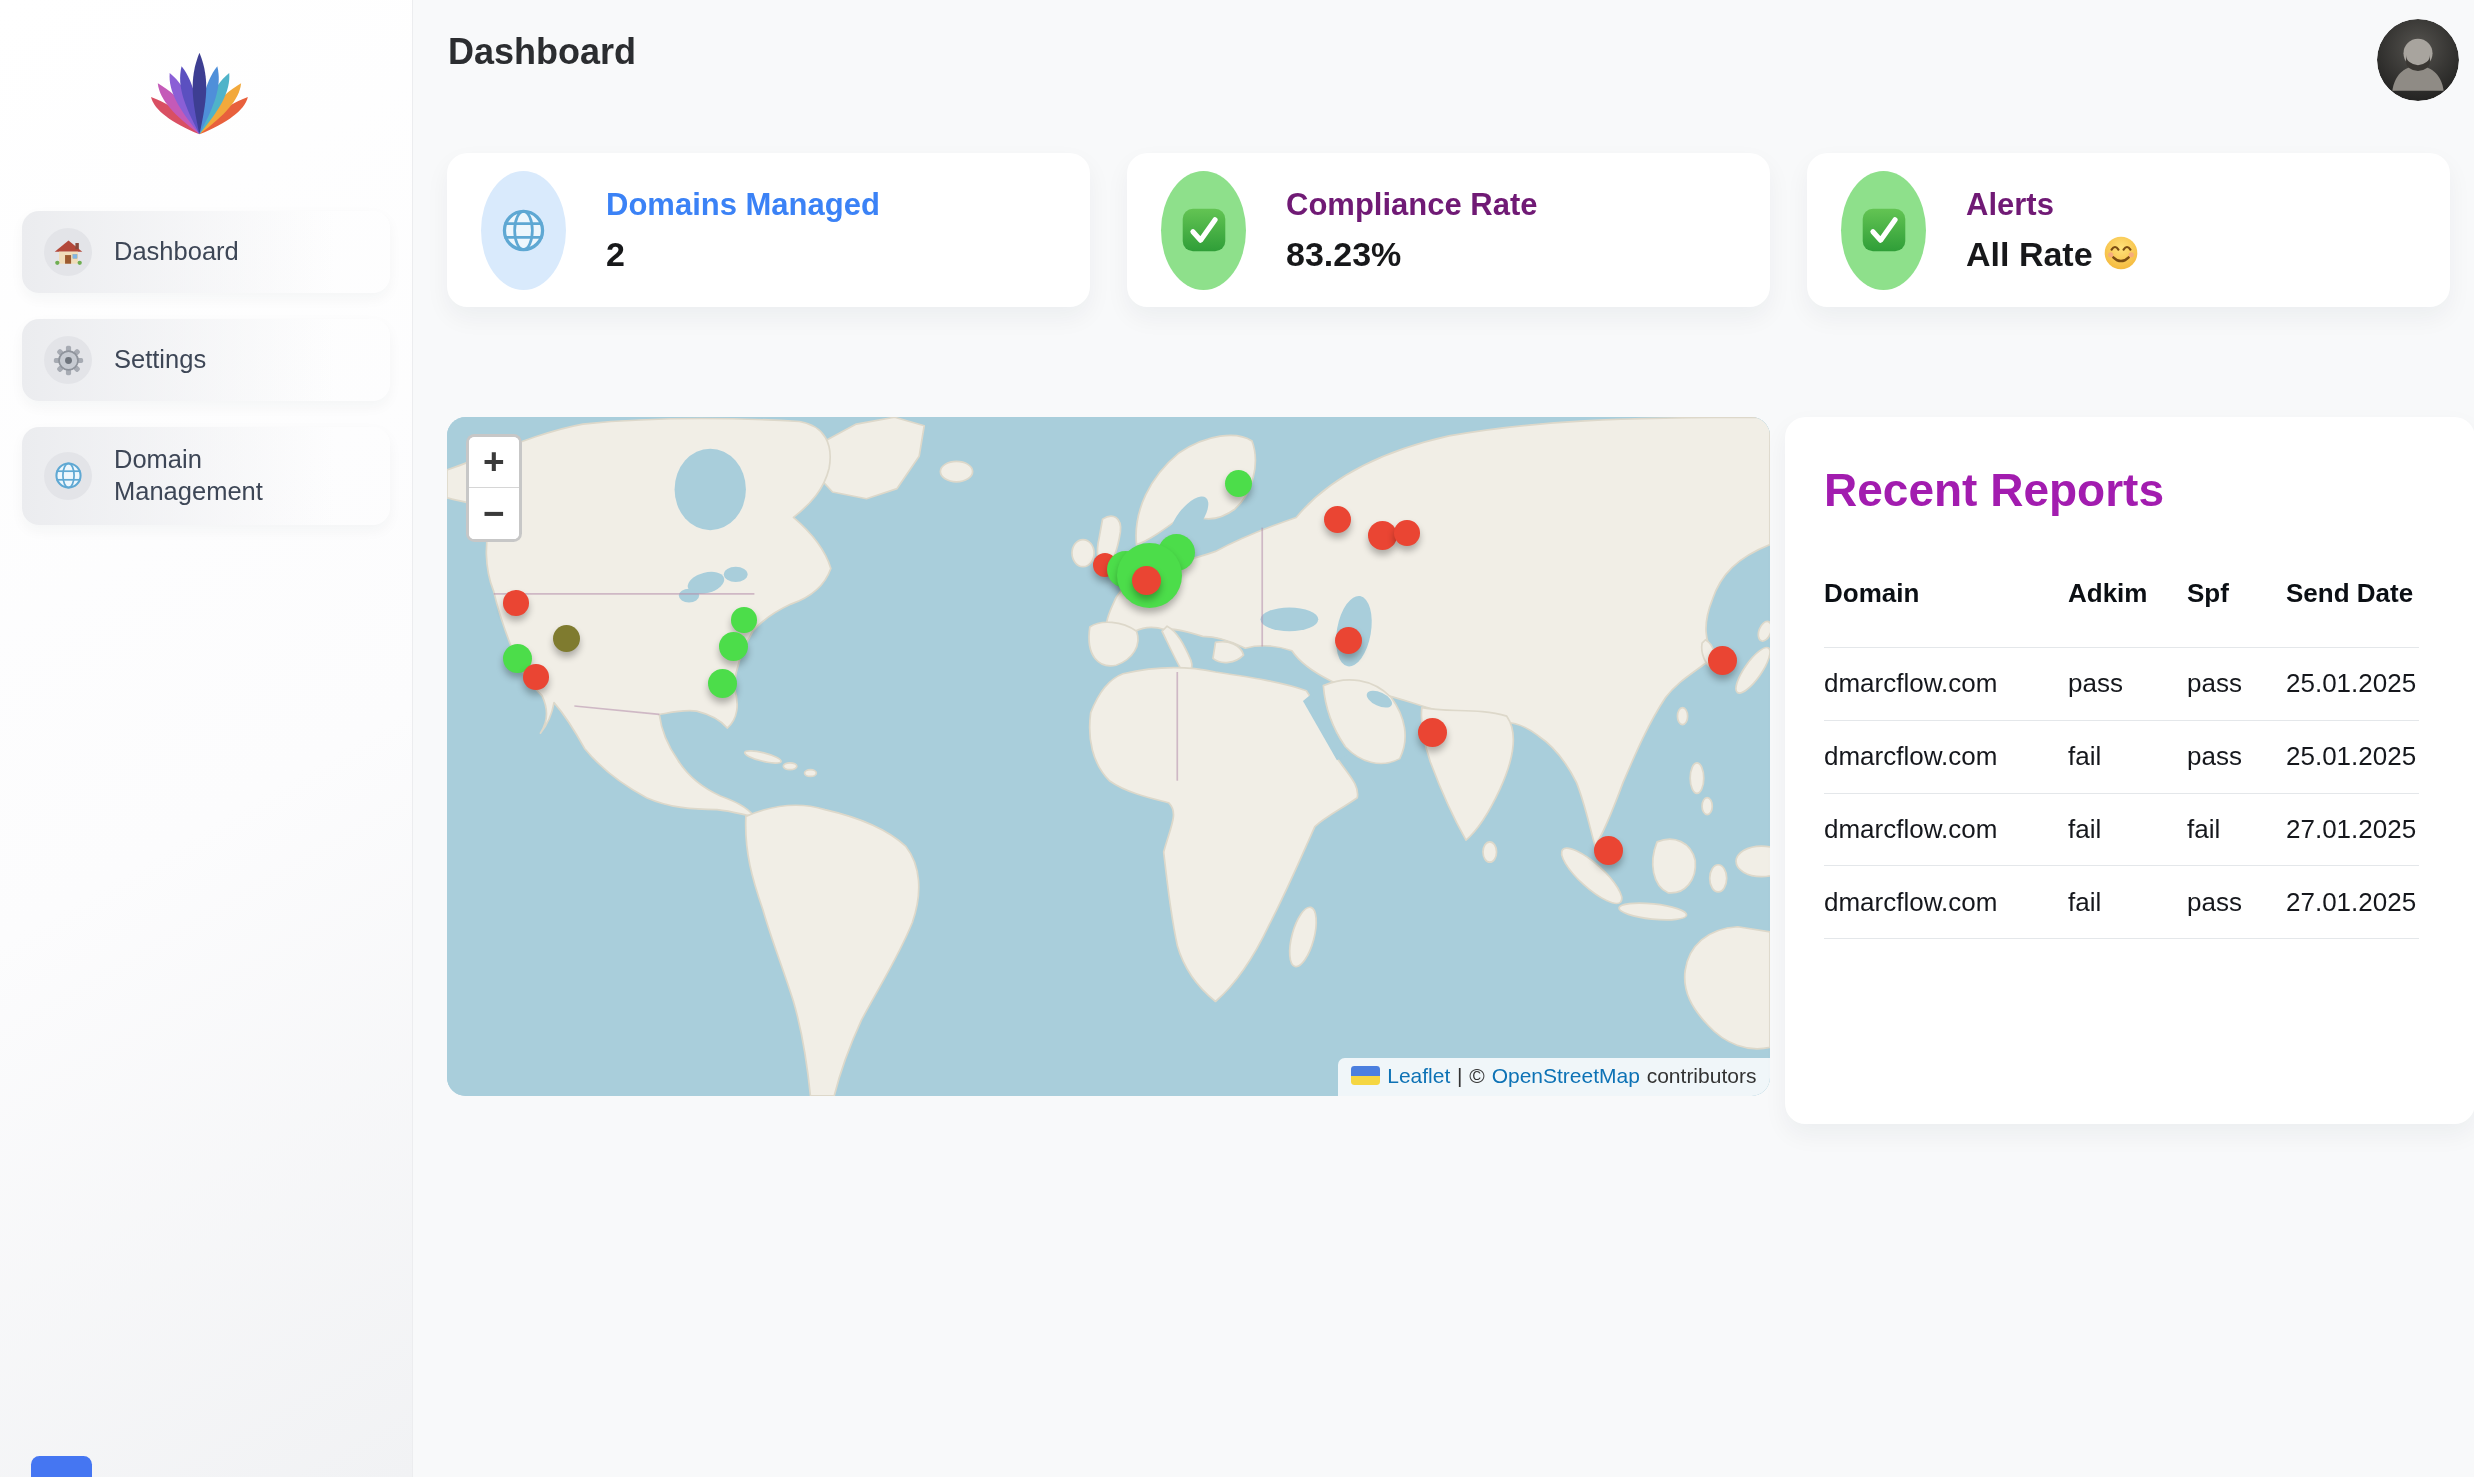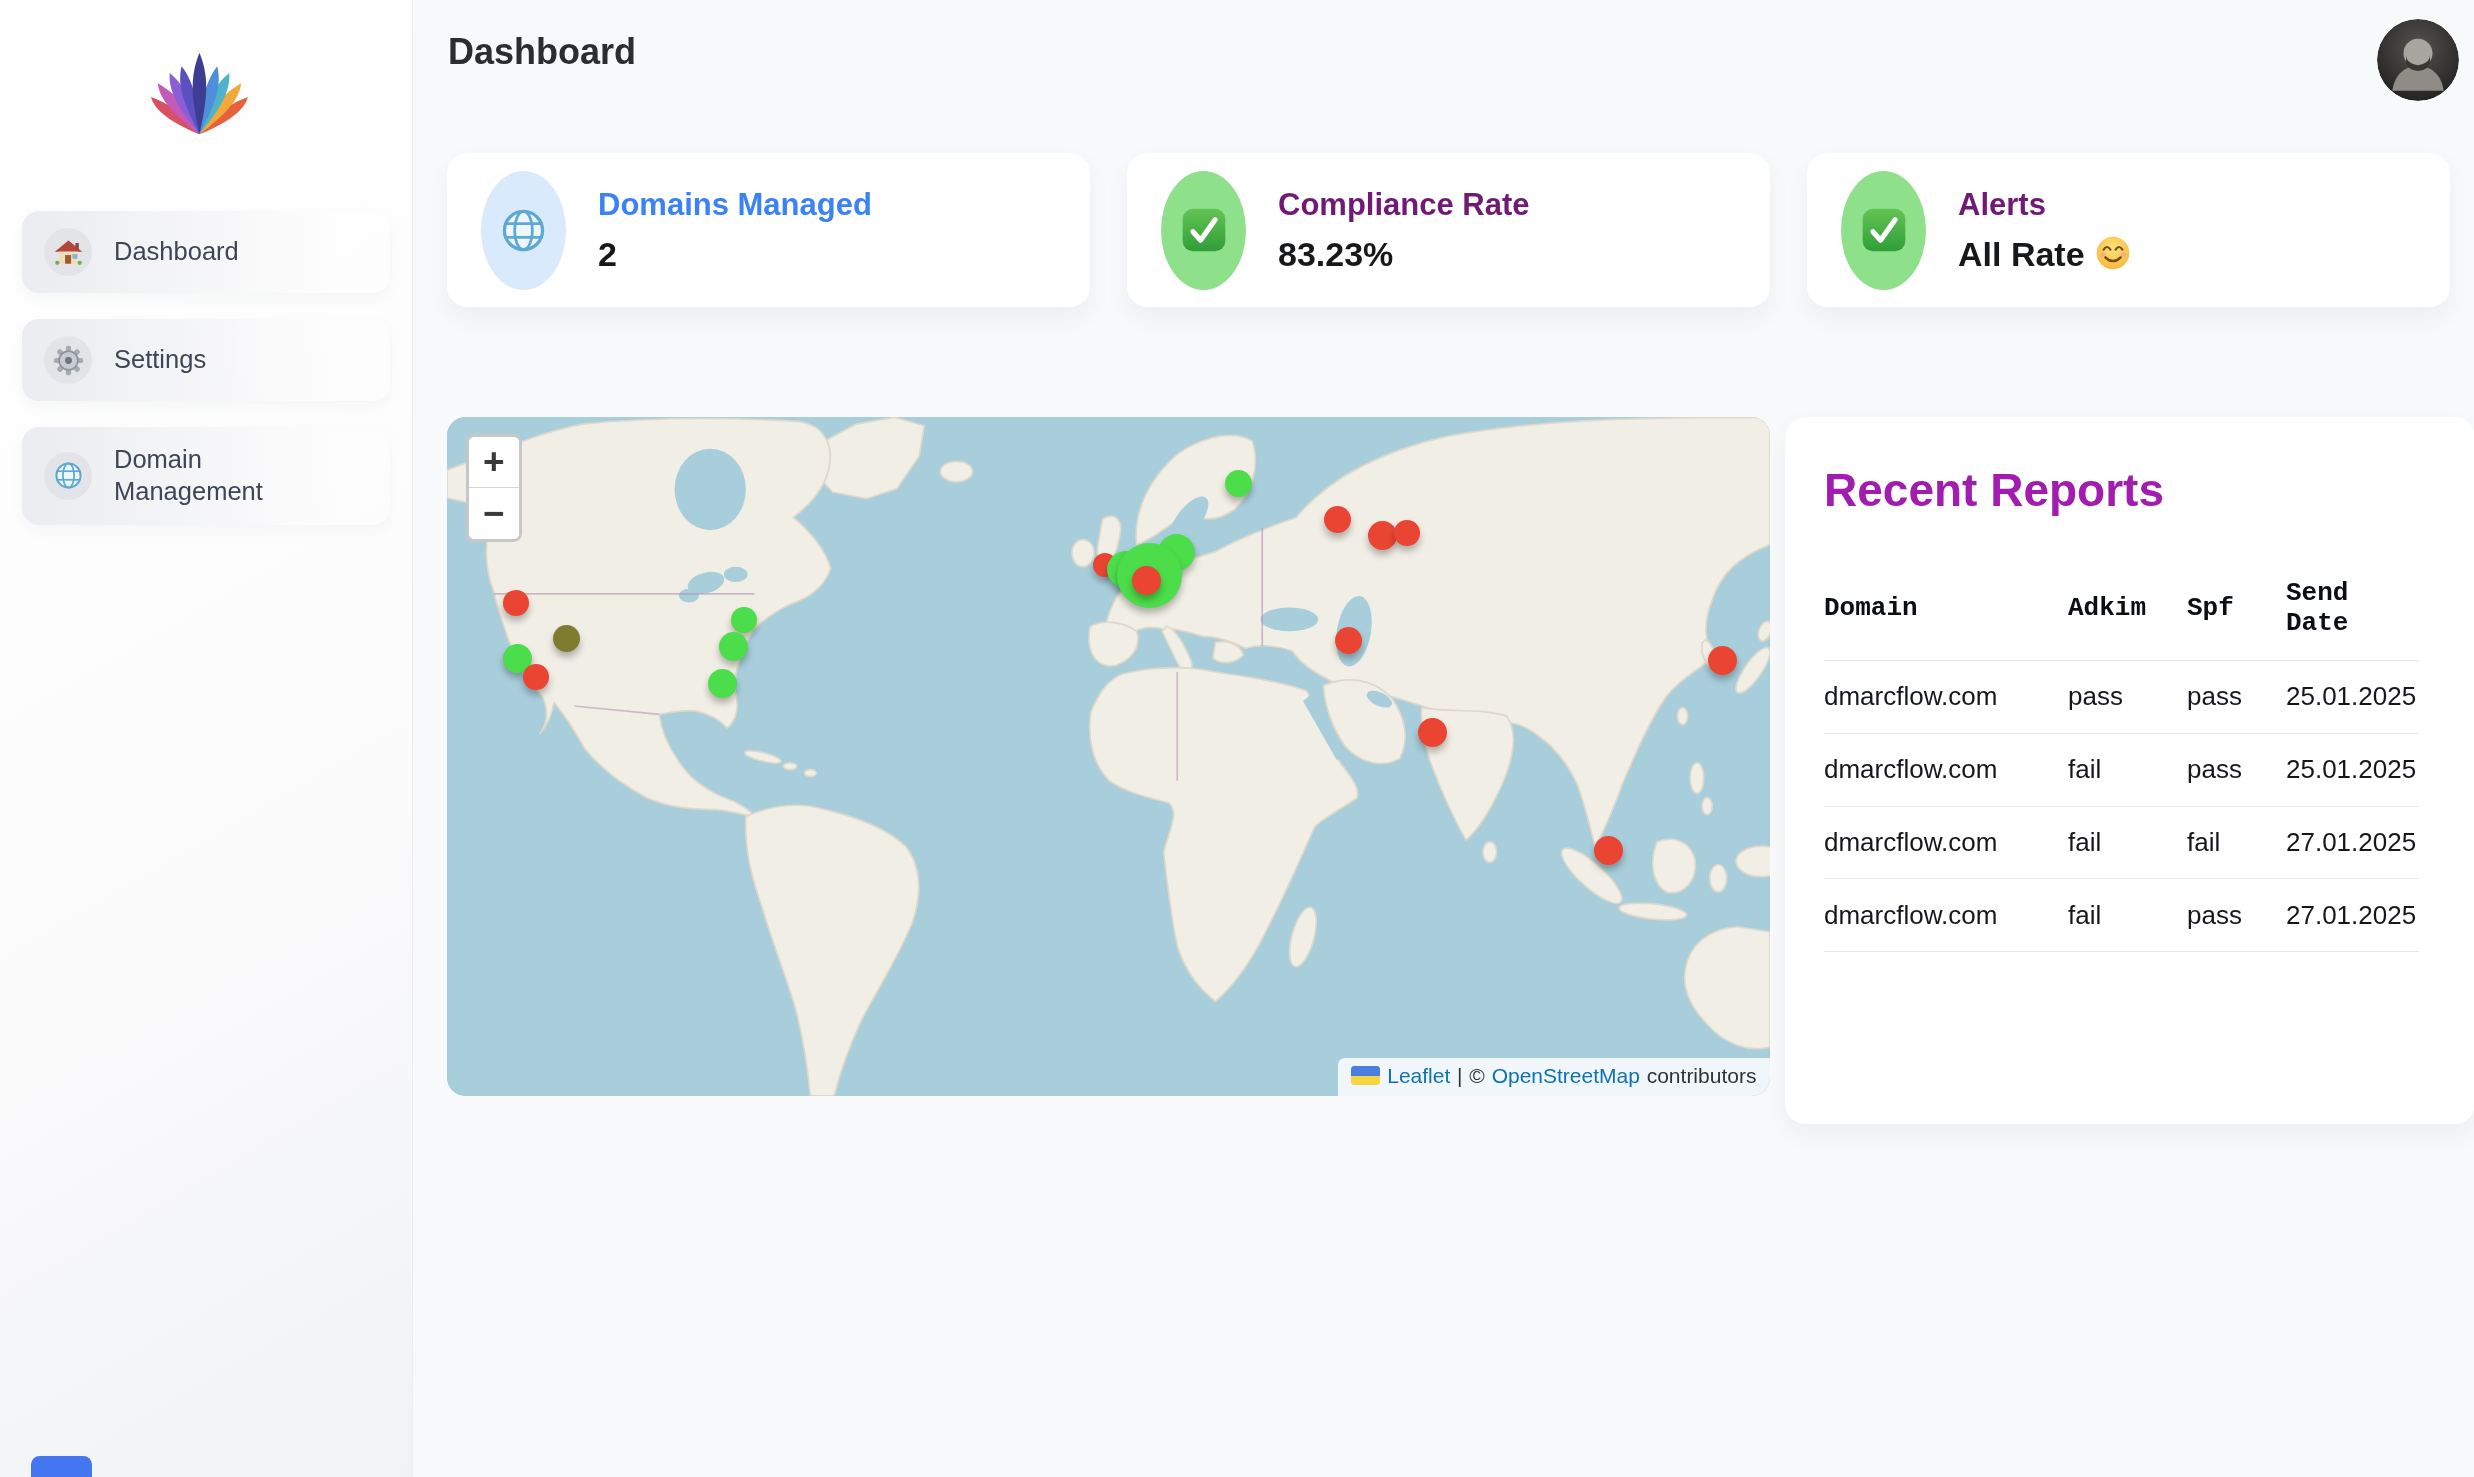--- a/index.html
+++ b/index.html
@@ -32,21 +32,21 @@
     overflow:hidden; cursor:pointer; }
 
   
   .cards { position:absolute; left:34px; top:153px; display:flex; gap:37px; }
   .card { width:643px; height:154px; background:#ffffff; border-radius:20.4px;
     box-shadow:0 10.2px 24px rgba(25,35,55,0.05); display:flex; align-items:center; padding-left:34px; }
   .card-icon { width:85px; height:119px; border-radius:50%; display:flex; align-items:center;
     justify-content:center; flex:0 0 85px; }
   .card-icon.blue { background:#d9eafc; }
   .card-icon.green { background:#8ee08b; }
-  .card-text { margin-left:32px; }
+  .card-text { margin-left:40px; }
   .card-title { font-size:31px; font-weight:700; margin-bottom:12px; }
   .card-title.blue { color:#3b82f6; }
   .card-title.green { color:#701a75; }
   .card-value { font-size:34px; font-weight:700; color:#17181a; display:flex; align-items:center; gap:10.2px; }
 
   
   .map { position:absolute; left:34px; top:417px; width:1323px; height:679px;
     border-radius:18.7px; overflow:hidden; background:#a9cedb; }
   .map svg.world { position:absolute; left:0; top:0; }
   .marker-layer { position:absolute; left:0; top:0; width:100%; height:100%; }
@@ -64,21 +64,21 @@
   .flag .t { display:block; width:100%; height:10.2px; background:#4b7fdf; }
   .flag .b { display:block; width:100%; height:9.3px; background:#f5d642; }
 
   
   .reports { position:absolute; left:1372px; top:417px; width:690px; height:707px;
     background:#ffffff; border-radius:20.4px; box-shadow:0 10.2px 24px rgba(25,35,55,0.05);
     padding:34px 56px 0 39px; overflow:hidden; }
   .reports-title { font-size:46px; font-weight:700; color:#a21caf; margin:12px 0 0 0; }
   .rtable { margin-top:61px; }
   .trow { display:grid; grid-template-columns:244px 119px 99px 1fr; align-items:center; }
-  .trow.head { padding-bottom:22px; border-bottom:1.7px solid #e4e7ea;font-family:Liberation Mono, monospace; }
+  .trow.head { padding-bottom:38px; border-bottom:1.7px solid #e4e7ea; }
   .trow.body { padding:20.4px 0; border-bottom:1.7px solid #e4e7ea; }
   .th { font-size:26px; font-weight:700; color:#0b0f14; }
   .td { font-size:26px; color:#15171c; }
 </style>
 </head>
 <body>
 
 <div class="app">
 
   <aside class="sidebar">

